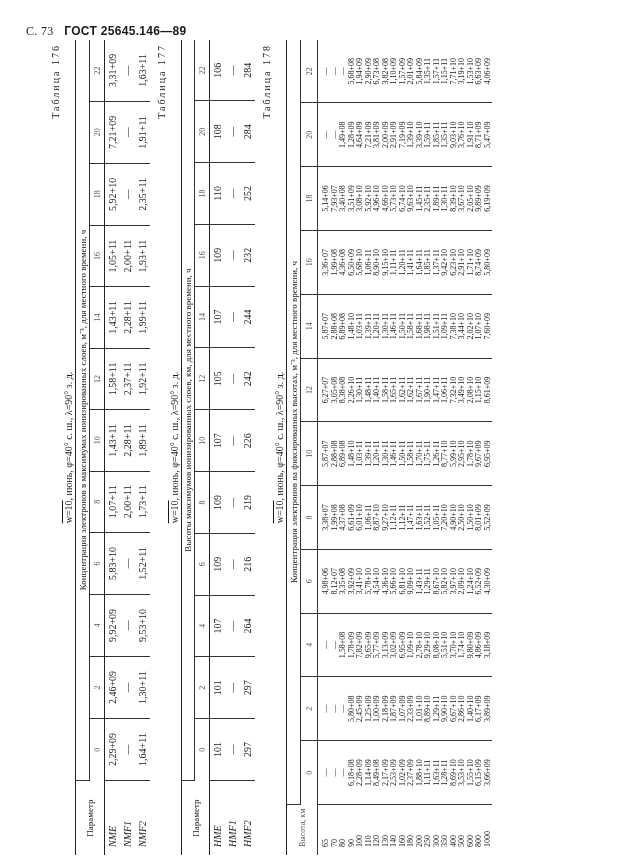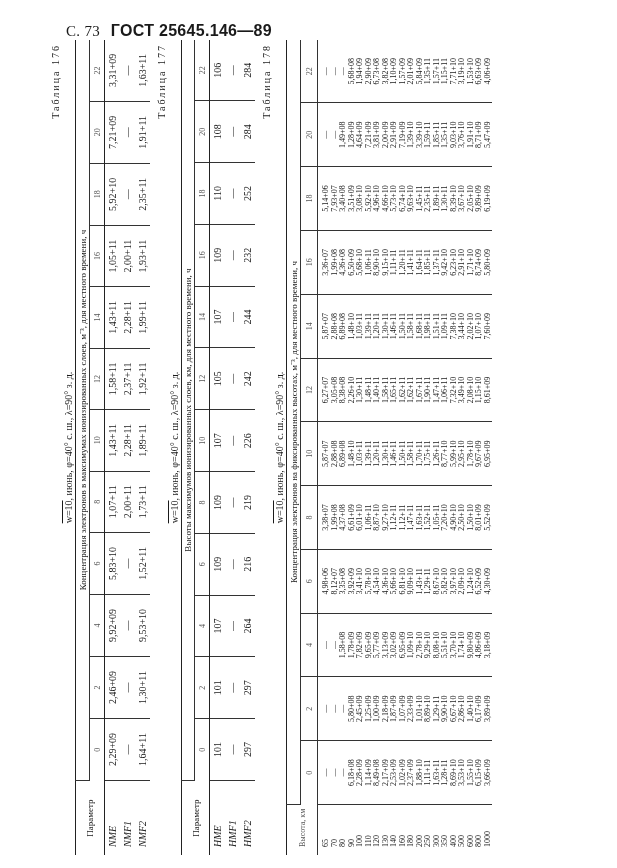--- a/index.html
+++ b/index.html
@@ -1,20 +1,20 @@
 <!DOCTYPE html>
 <html><head>
 <meta charset="utf-8">
 <style>
   html, body { margin:0; padding:0; background:#ffffff; }
   body { width:617px; height:868px; position:relative; overflow:hidden;
          font-family:"DejaVu Serif", "Liberation Serif", serif; color:#1a1a1a; }
   .page-header { position:absolute; left:26px; top:22px; font-size:14px; letter-spacing:0.3px; }
-  .page-header .pg { font-family:"Liberation Serif", serif; font-size:15px; margin-right:6px;margin-left:40px; }
-  .page-header .std { font-weight:bold; font-family:"Liberation Sans", sans-serif; font-size:16px; }
+  .page-header .pg { font-family:"Liberation Serif", serif; font-size:12px; margin-right:6px; }
+  .page-header .std { font-weight:bold; font-family:"Liberation Sans", sans-serif; font-size:12px; }
 
   
   .rot { position:absolute; width:815px; height:550px; left:50px; top:855px;
          transform-origin:0 0; transform:rotate(-90deg);
          font-family:"Liberation Serif", serif; font-size:9px; }
 
   .tcap { text-align:right; letter-spacing:2px; font-size:10px; padding-right:4px; }
   .title { text-align:center; font-size:10px; margin:2px 0 1px 0; }
   .title .om { text-decoration:overline; }
 

